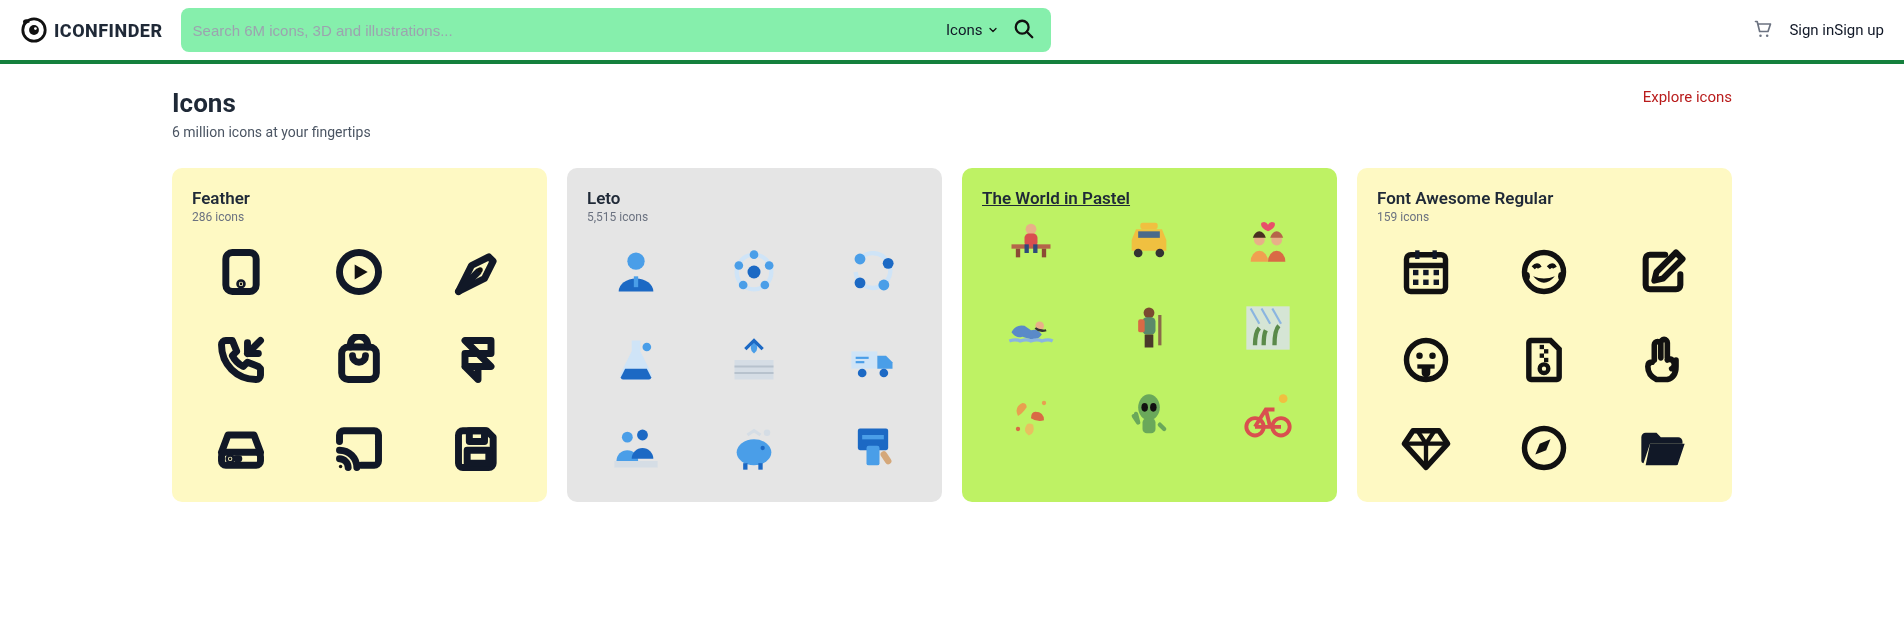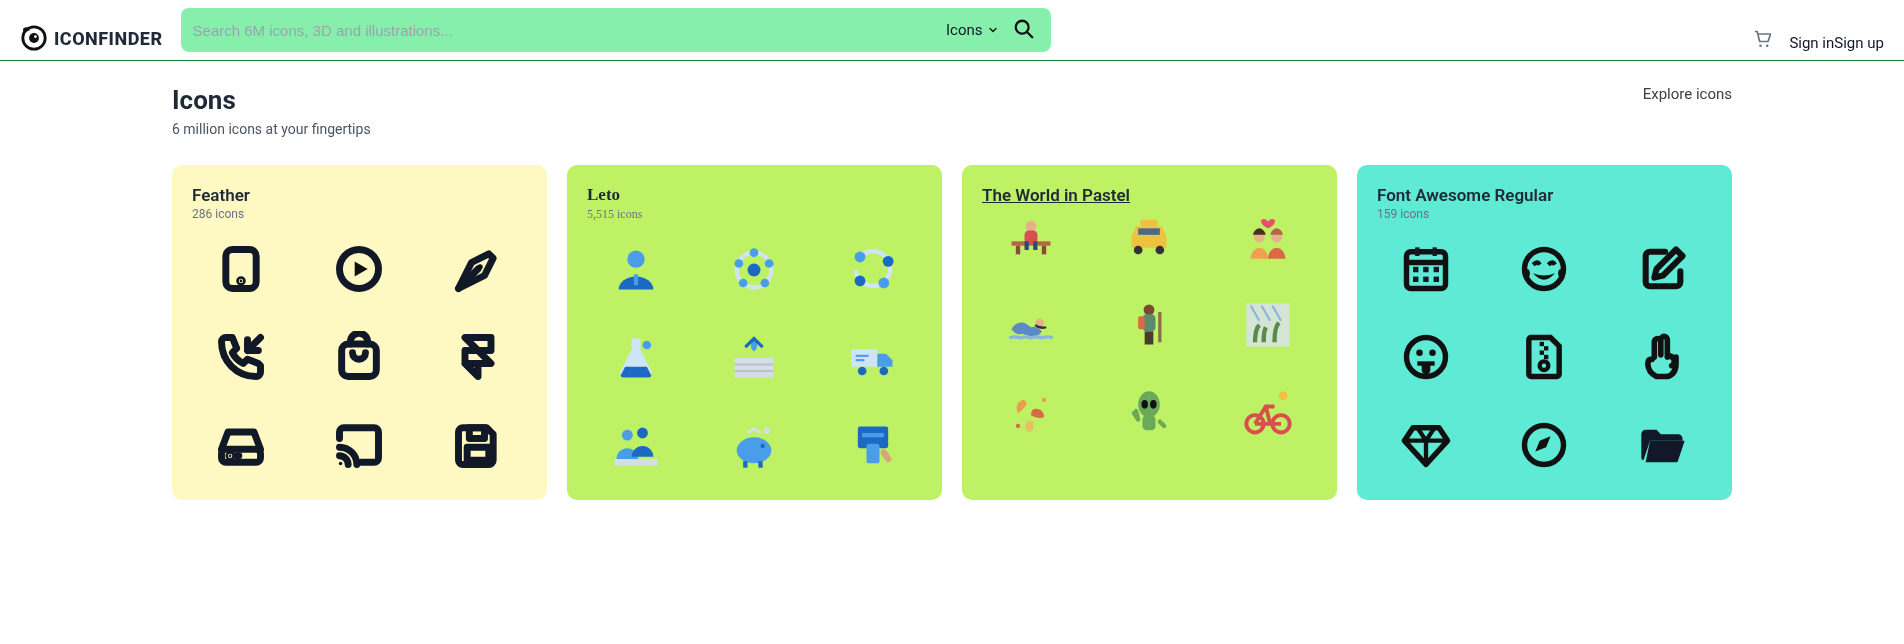--- a/index.html
+++ b/index.html
@@ -1,39 +1,39 @@
 <!DOCTYPE html>
 <html><head>
 <meta charset="utf-8">
 <style>
 * { box-sizing: border-box; margin: 0; padding: 0; }
 body { font-family: -apple-system, BlinkMacSystemFont, "Segoe UI", Roboto, Helvetica, Arial, sans-serif; background: #fff; color: #1f2937; width: 1904px; }
-.header { display: flex; align-items: flex-end; padding: 8px 20px; border-bottom: 1px solid #15803d; }
+.header { display: flex; align-items: center; padding: 8px 20px; border-bottom: 4px solid #15803d; }
 .logo-wrap { display: flex; align-items: center; gap: 6px; font-weight: 800; font-size: 18px; letter-spacing: 0.5px; margin-right: 18px; }
 .logo-wrap svg { width: 28px; height: 28px; }
 .search-bar { display: flex; align-items: center; background: #86efac; border-radius: 8px; height: 44px; width: 870px; padding: 0 12px; }
 .search-input { flex: 1; border: none; background: transparent; font-size: 15px; color: #6b7280; outline: none; }
 .search-input::placeholder { color: #9ca3af; }
 .search-type { display: flex; align-items: center; gap: 4px; font-size: 15px; color: #111827; padding: 0 10px; cursor: pointer; }
 .search-btn { background: none; border: none; cursor: pointer; padding: 4px; }
 .search-btn svg { width: 22px; height: 22px; }
 .spacer { flex: 1; }
 .cart-btn { background: none; border: none; cursor: pointer; color: #6b7280; margin-right: 16px; }
 .auth-link { font-size: 15px; color: #111827; text-decoration: none; cursor: pointer; }
 .content { max-width: 1600px; margin: 0 auto; padding: 24px 20px 40px; }
 .section-head { display: flex; justify-content: space-between; align-items: flex-start; margin-bottom: 28px; }
 .section-title { font-size: 26px; font-weight: 700; margin-bottom: 6px; }
 .section-sub { font-size: 14px; color: #4b5563; }
-.explore-link { font-size: 15px; color: #404040; text-decoration: none; cursor: pointer; }
+.explore-link { font-size: 15px; color: #b91c1c; text-decoration: none; cursor: pointer; }
 .cards { display: grid; grid-template-columns: repeat(4, 1fr); gap: 20px; }
 .card { border-radius: 10px; padding: 20px 20px 24px; cursor: pointer; }
 .card-feather { background: #fef9c3; }
-.card-leto { background: #bef264; font-family: Liberation Serif, serif; }
+.card-leto { background: #e5e5e5; }
 .card-pastel { background: #bef264; text-decoration: underline; }
-.card-fa { background: #5eead4; }
+.card-fa { background: #fef9c3; }
 .card-title { font-size: 17px; font-weight: 600; margin-bottom: 2px; color: #1f2937; }
 .card-count { font-size: 12px; color: #6b7280; margin-bottom: 18px; }
 .icon-grid { display: grid; grid-template-columns: repeat(3, 1fr); gap: 28px 20px; justify-items: center; align-items: center; }
 .icon-cell { width: 60px; height: 60px; display: flex; align-items: center; justify-content: center; }
 .icon-cell svg { width: 52px; height: 52px; }
 .feather-stroke { stroke: #111827; stroke-width: 3.2; fill: none; stroke-linecap: round; stroke-linejoin: round; }
 .fa-fill { fill: #111827; }
 </style>
 </head>
 <body>

